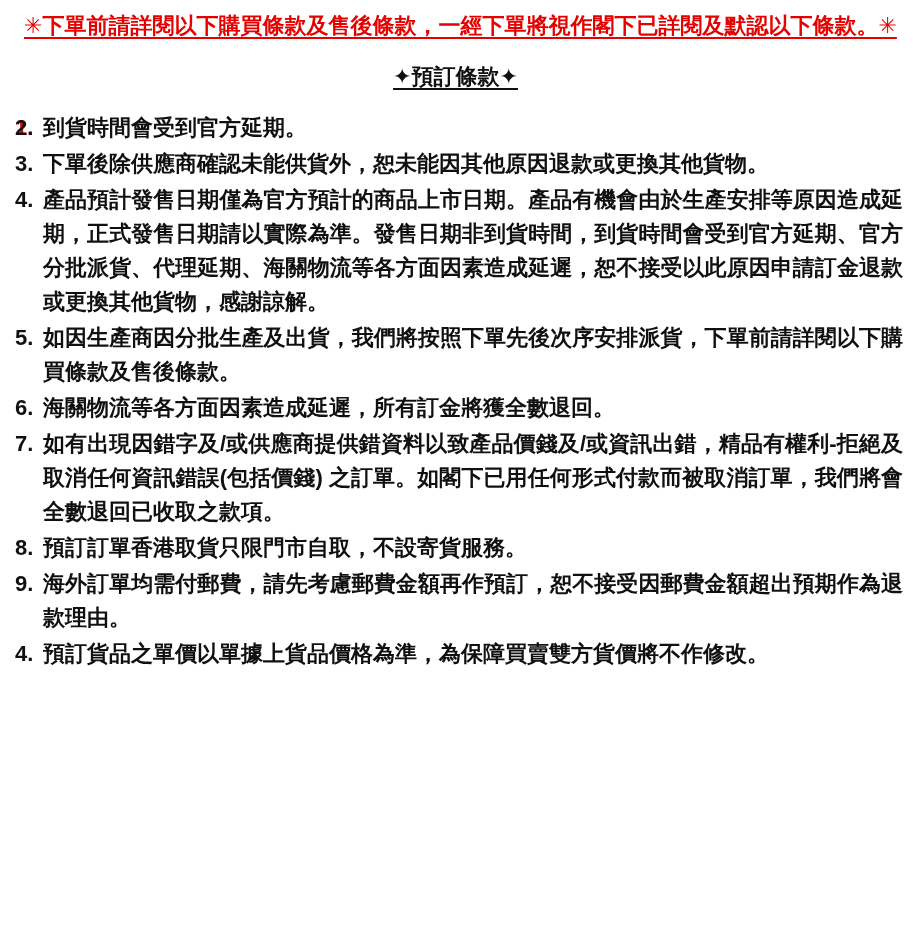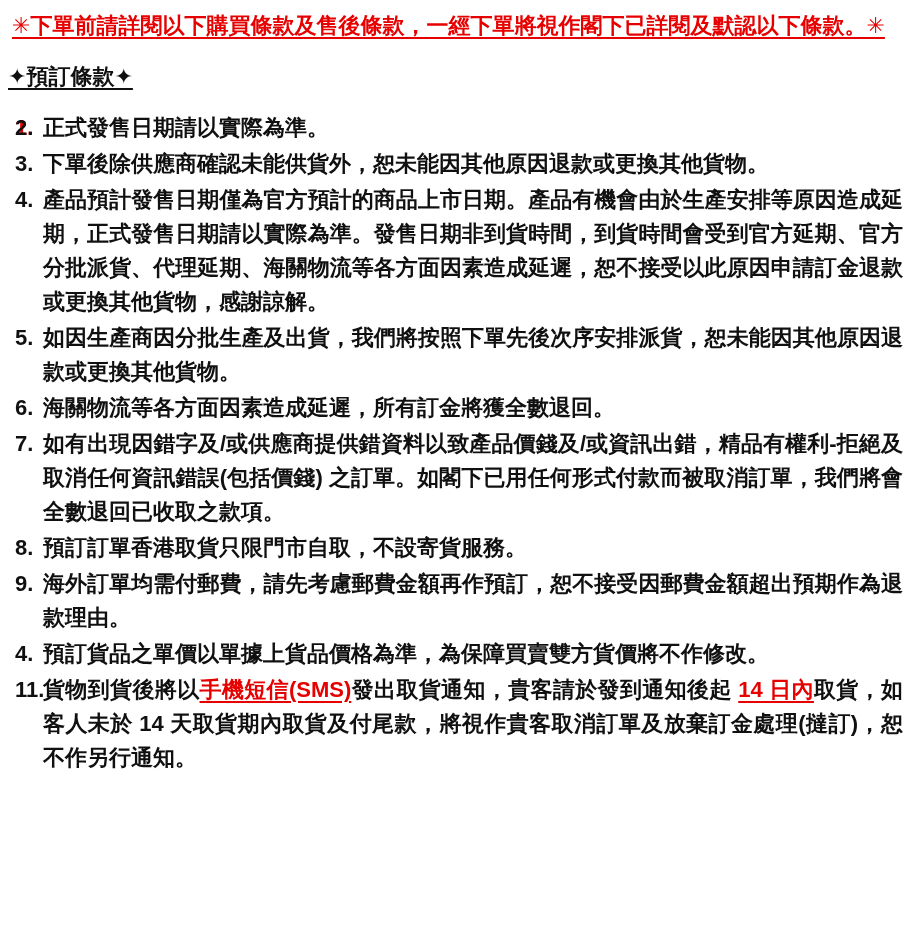--- a/index.html
+++ b/index.html
@@ -26,23 +26,23 @@
   .page {
     width: 913px;
     min-height: 948px;
     padding: 9px 10px 8px 8px;
   }
   .notice {
     color: var(--red);
     text-decoration: underline;
     text-decoration-thickness: 2px;
     text-underline-offset: 4px;
-    margin: 0 0 17px 4px;
+    margin: 0 0 17px 16px;
   }
-  .heading-row { margin: 0 0 17px 0; }
+  .heading-row { margin: 0 0 17px 0; text-align: center; }
   .heading {
     display: inline-block;
     color: var(--ink);
     text-decoration: underline;
     text-decoration-thickness: 2px;
     text-underline-offset: 4px;
   }
   .terms { margin: 0; }
   .term {
     position: relative;
@@ -76,36 +76,36 @@
   </div>
 
   <div class="terms">
 
     <div class="term red">
       <span class="num">1.</span>
     </div>
 
     <div class="term">
       <span class="num">2.</span>
-      <span class="txt">正式發售日期請以實際為準。</span>
+      <span class="txt">到貨時間會受到官方延期。</span>
     </div>
 
     <div class="term">
       <span class="num">3.</span>
       <span class="txt">下單後除供應商確認未能供貨外，恕未能因其他原因退款或更換其他貨物。</span>
     </div>
 
     <div class="term">
       <span class="num">4.</span>
       <span class="txt">產品預計發售日期僅為官方預計的商品上市日期。產品有機會由於生產安排等原因造成延期，正式發售日期請以實際為準。發售日期非到貨時間，到貨時間會受到官方延期、官方分批派貨、代理延期、海關物流等各方面因素造成延遲，恕不接受以此原因申請訂金退款或更換其他貨物，感謝諒解。</span>
     </div>
 
     <div class="term">
       <span class="num">5.</span>
-      <span class="txt">如因生產商因分批生產及出貨，我們將按照下單先後次序安排派貨，恕未能因其他原因退款或更換其他貨物。</span>
+      <span class="txt">如因生產商因分批生產及出貨，我們將按照下單先後次序安排派貨，下單前請詳閱以下購買條款及售後條款。</span>
     </div>
 
     <div class="term">
       <span class="num">6.</span>
       <span class="txt">海關物流等各方面因素造成延遲，所有訂金將獲全數退回。</span>
     </div>
 
     <div class="term">
       <span class="num">7.</span>
       <span class="txt">如有出現因錯字及/或供應商提供錯資料以致產品價錢及/或資訊出錯，精品有權利-拒絕及取消任何資訊錯誤(包括價錢) 之訂單。如閣下已用任何形式付款而被取消訂單，我們將會全數退回已收取之款項。</span>
@@ -119,20 +119,16 @@
     <div class="term">
       <span class="num">9.</span>
       <span class="txt">海外訂單均需付郵費，請先考慮郵費金額再作預訂，恕不接受因郵費金額超出預期作為退款理由。</span>
     </div>
 
     <div class="term">
       <span class="num">4.</span>
       <span class="txt">預訂貨品之單價以單據上貨品價格為準，為保障買賣雙方貨價將不作修改。</span>
     </div>
 
-    <div class="term">
-      <span class="num">11.</span>
-      <span class="txt"><span>貨物到貨後將以</span><span class="red-ul">手機短信(SMS)</span><span>發出取貨通知，貴客請於發到通知後起 </span><span class="red-ul">14 日內</span><span>取貨，如客人未於 14 天取貨期內取貨及付尾款，將視作貴客取消訂單及放棄訂金處理(撻訂)，恕不作另行通知。</span></span>
-    </div>
 
 
   </div>
 </div>
 
 </body></html>

